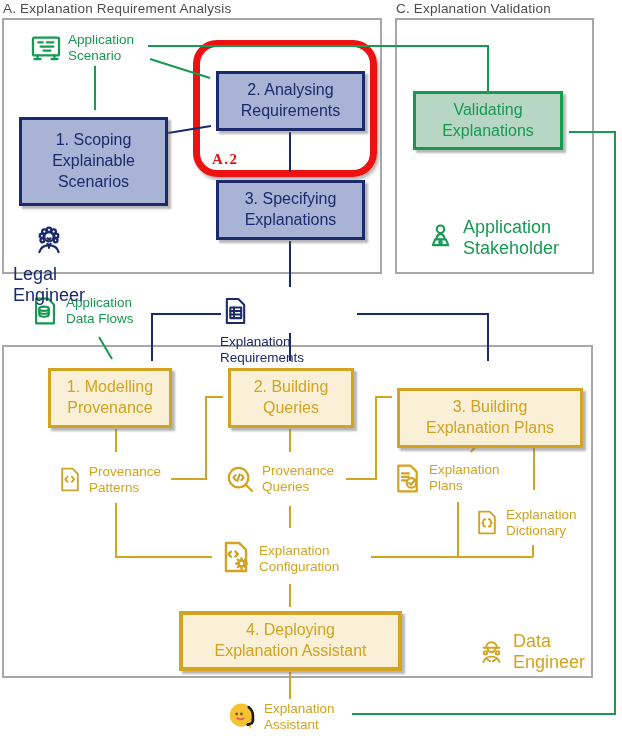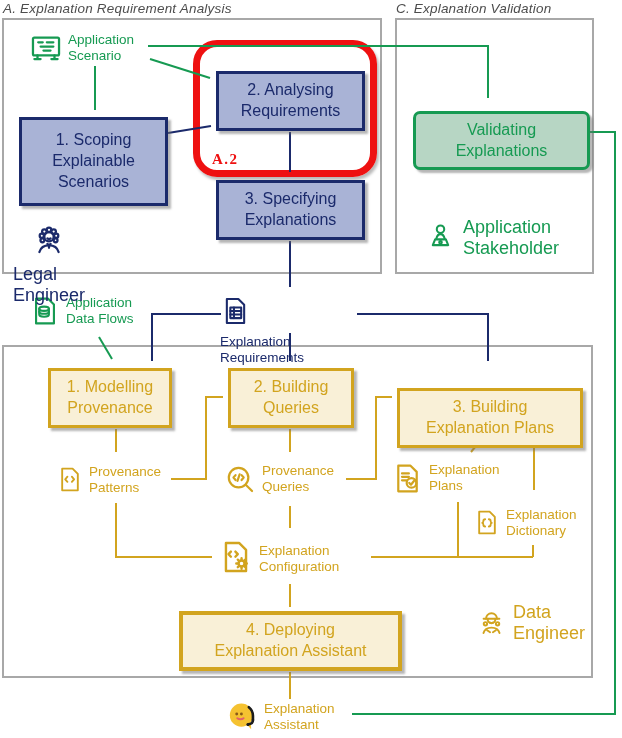--- a/index.html
+++ b/index.html
@@ -2,21 +2,21 @@
 <html style="--green: #169a52; --green-fill: #b7d6c4; --navy: #1b2a6b; --navy-fill: #a9b3d6; --gold: #d2a41f; --gold-fill: #f9f0d7; --red: #ee1111; --frame: #a8a8a8; --title: #4d4d4d; --assist: #f5c231;"><head>
 <meta charset="utf-8">
 <style>
   * { box-sizing: border-box; margin: 0; padding: 0; }
   html,body { background:#fff; }
   .canvas {
     position: relative; width: 622px; height: 738px; background: #fff;
     font-family: "Liberation Sans", sans-serif; overflow: hidden;
   }
   .frame { position: absolute; border: 2px solid var(--frame,#a8a8a8); background: transparent; }
-  .sec-title { position: absolute; font-size: 13.5px; color: var(--title,#4d4d4d); letter-spacing: .2px; white-space: nowrap; font-style: italic; }
+  .sec-title { position: absolute; font-size: 13.5px; color: var(--title,#4d4d4d); letter-spacing: .2px; white-space: nowrap; }
   .highlight {
     position: absolute; left: 193px; top: 40px; width: 184px; height: 137px;
     border: 7px solid var(--red,#ee1111); border-radius: 24px; z-index: 1;
     box-shadow: 2px 3px 3px rgba(0,0,0,.28);
   }
   .highlight .tag {
     position: absolute; left: 12px; bottom: 2px;
     font-family: "Liberation Serif", serif; font-size: 15px;
     color: var(--red,#ee1111); letter-spacing: 1.5px; font-weight: bold;
   }
@@ -109,21 +109,21 @@
 Scenarios</span>
     </div>
   <div class="box navy" style="left:216px;top:71px;width:149px;height:60px;">
       <span>2. Analysing
 Requirements</span>
     </div>
   <div class="box navy" style="left:216px;top:180px;width:149px;height:60px;">
       <span>3. Specifying
 Explanations</span>
     </div>
-  <div class="box green" style="left:413px;top:111px;width:177px;height:59px;border-radius:7px;">
+  <div class="box green" style="left:413px;top:91px;width:150px;height:59px;">
       <span>Validating
 Explanations</span>
     </div>
   <div class="box gold" style="left:48px;top:368px;width:124px;height:60px;">
       <span>1. Modelling
 Provenance</span>
     </div>
   <div class="box gold" style="left:228px;top:368px;width:126px;height:60px;">
       <span>2. Building
 Queries</span>
@@ -257,21 +257,21 @@
     <svg class="icon" width="33" height="36" viewBox="0 0 24 24" fill="none" stroke="currentColor" stroke-width="1.5" stroke-linecap="round" stroke-linejoin="round">
       <circle cx="12" cy="5.6" r="2.7"></circle>
       <path d="M9 12.4c.5-2.1 1.6-3.2 3-3.2s2.5 1.1 3 3.2"></path>
       <path d="M8.1 13h7.8l1.7 4.2H6.4z"></path>
       <circle cx="12" cy="15.1" r=".95"></circle>
     </svg>
     <span class="lbl">Application
 Stakeholder</span>
   </div>
 
-  <div class="persona gold-t" style="left:476px;top:602px;">
+  <div class="persona gold-t" style="left:476px;top:631px;">
     <svg class="icon" width="31" height="34" viewBox="0 0 24 24" fill="none" stroke="currentColor" stroke-width="1.5" stroke-linecap="round" stroke-linejoin="round">
       <path d="M7.7 8.7a4.3 4.3 0 0 1 8.6 0"></path>
       <path d="M5.9 8.7h12.2"></path>
       <path d="M9.1 8.7a2.95 2.95 0 1 0 5.8 0"></path>
       <circle cx="7.3" cy="12.6" r="1.3"></circle>
         <circle cx="16.7" cy="12.6" r="1.3"></circle>
       <path d="M10.9 11.7c.7.5 1.5.5 2.2 0"></path>
       <path d="M5.8 19.8c.7-2.7 3.1-4.2 6.2-4.2s5.5 1.5 6.2 4.2"></path>
       <path d="M8.6 17.6l2.3 1.6M15.4 17.6l-2.3 1.6"></path>
     </svg>

